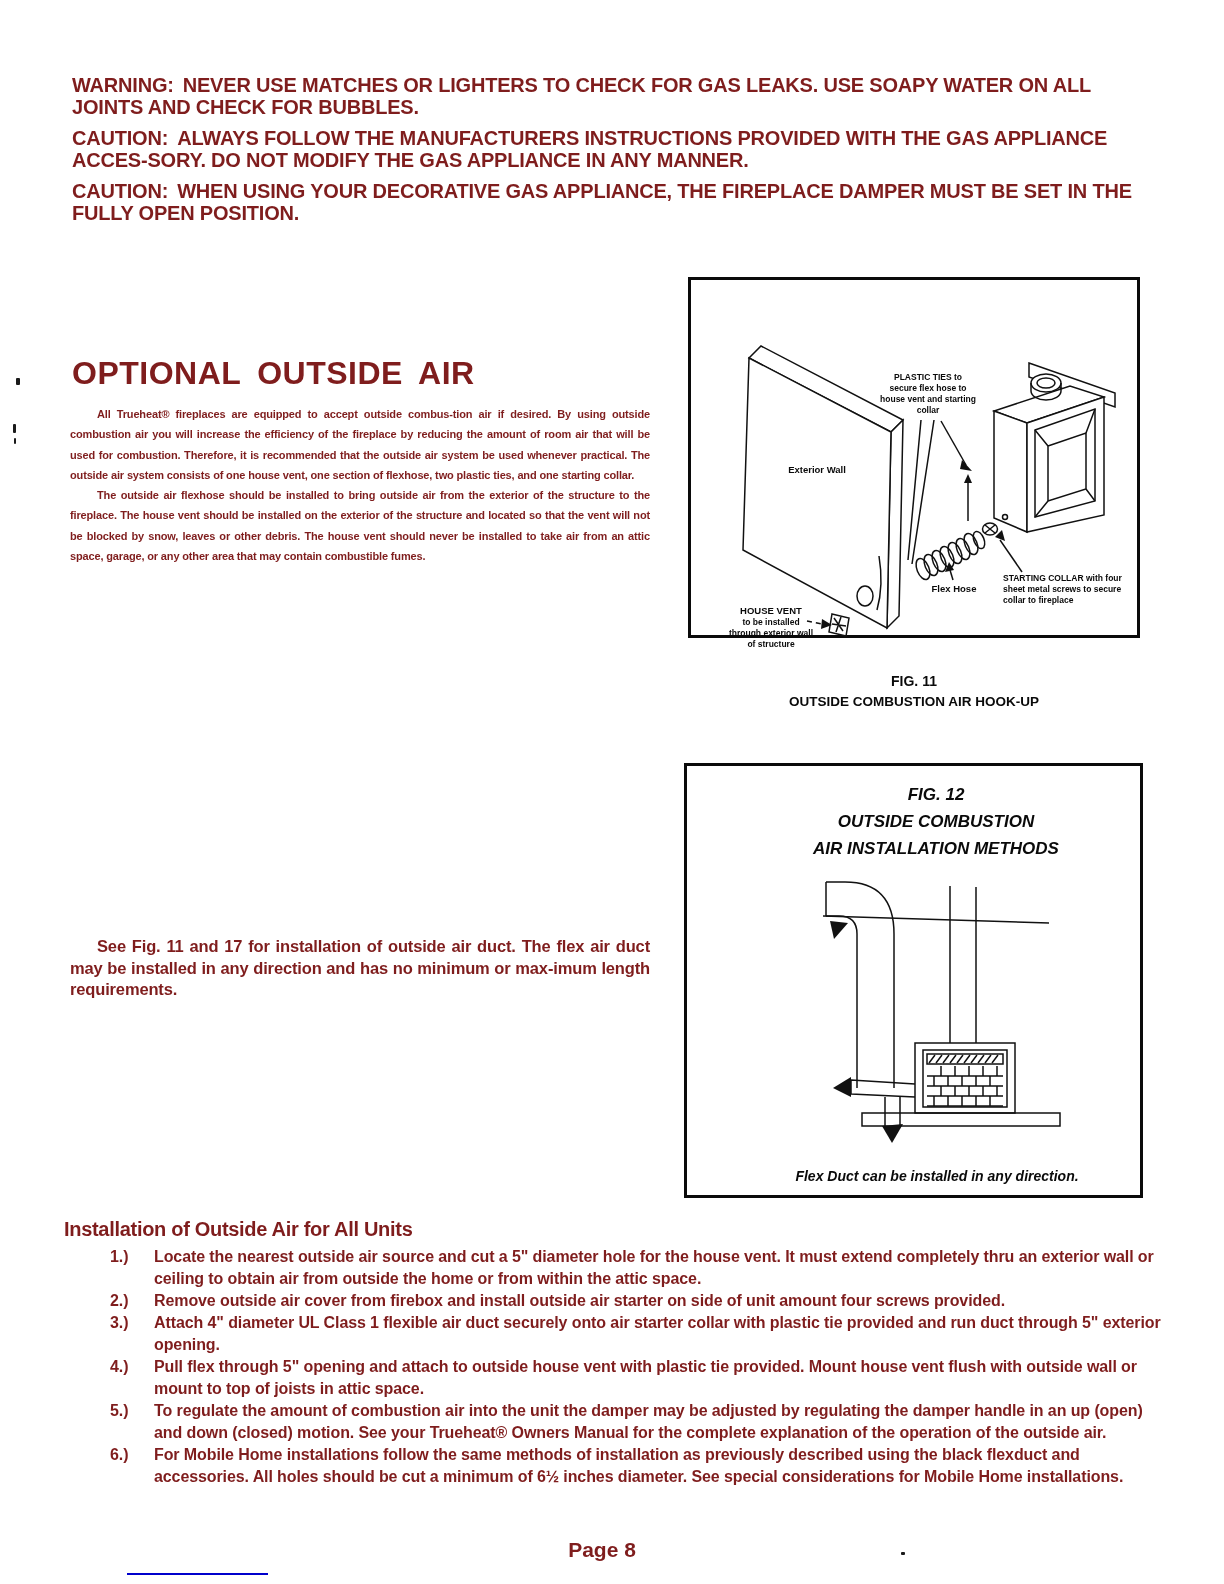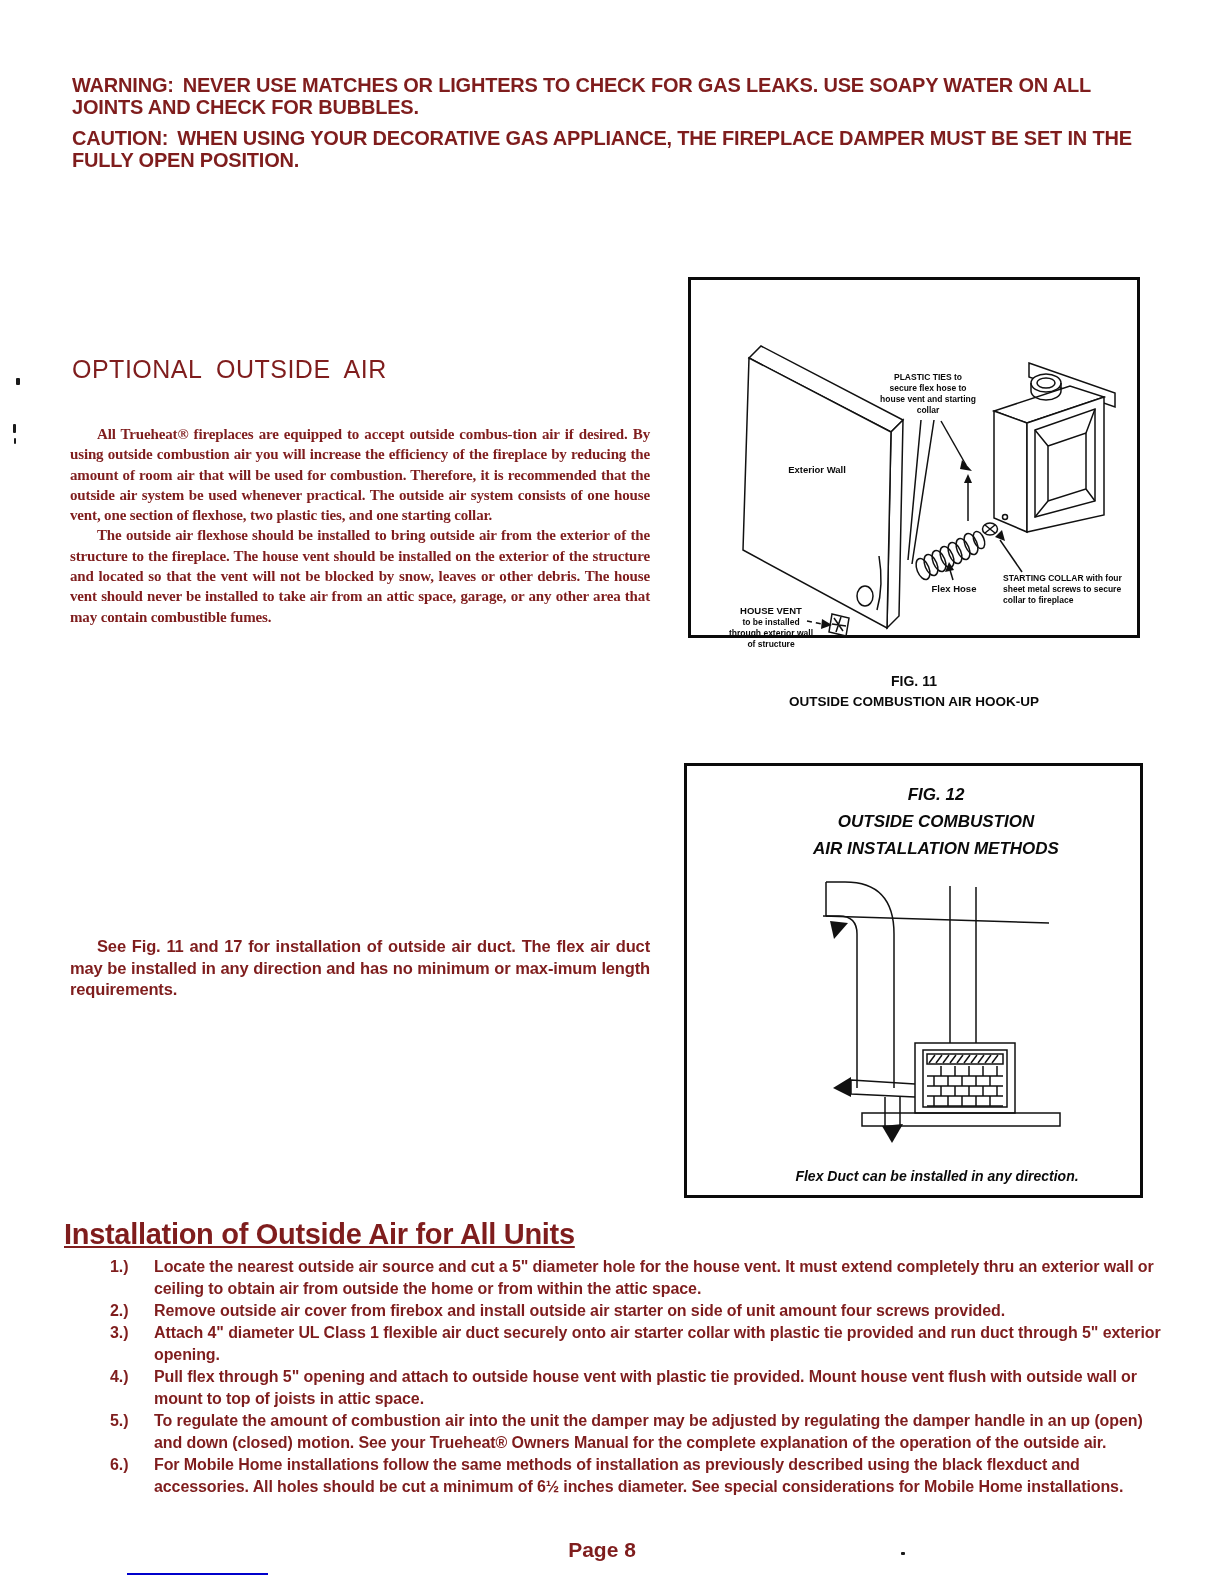--- a/index.html
+++ b/index.html
@@ -8,56 +8,57 @@
     position:relative; width:1224px; height:1584px; margin:0 auto;
     background:#ffffff; color:#7f1d1d;
     font-family:"Liberation Sans", sans-serif; overflow:hidden;
   }
   
   .notices { position:absolute; left:72px; top:74px; width:1094px;
     font-weight:700; font-size:20px; line-height:22px; letter-spacing:-0.2px; }
   .notice { margin-bottom:9px; }
   .notice .nlabel { margin-right:9px; }
   
-  .oa-heading { position:absolute; left:72px; top:355px; font-size:25px;
-    font-weight:400; letter-spacing:0.5px; word-spacing:7px; }
-  .colL { position:absolute; left:70px; top:424px; width:580px;
-    font-size:15px; font-weight:700; line-height:20.3px;
-    text-align:justify; letter-spacing:-0.15px;font-family:Liberation Serif, serif; }
+  .oa-heading { position:absolute; left:72px; top:355px; font-size:32px;
+    font-weight:700; letter-spacing:0.5px; word-spacing:7px; }
+  .colL { position:absolute; left:70px; top:404px; width:580px;
+    font-size:11px; font-weight:700; line-height:20.3px;
+    text-align:justify; letter-spacing:-0.15px; }
   .colL p { text-indent:27px; }
   .seefig { position:absolute; left:70px; top:936px; width:580px;
     font-size:16.5px; font-weight:700; line-height:21.5px;
     text-align:justify; letter-spacing:-0.15px; text-indent:27px; }
   
   .figbox { position:absolute; border:3px solid #0a0a0a; background:#fff; }
   .fig11 { left:688px; top:277px; width:452px; height:361px; }
   .fig12 { left:684px; top:763px; width:459px; height:435px;font-style:italic; }
   svg { display:block; }
   svg text { font-family:"Liberation Sans", sans-serif; font-weight:700; fill:#0a0a0a; }
   .ln { stroke:#111; fill:none; stroke-width:1.5; }
   .lnw { stroke:#111; fill:#fff; stroke-width:1.5; }
   .arr { fill:#111; stroke:none; }
   
   .install { position:absolute; left:64px; top:1218px; width:1102px; font-weight:700; }
-  .install h2 { font-size:29px; letter-spacing:-0.3px; margin-bottom:5px;text-decoration:underline; }
+  .install h2 { font-size:20px; letter-spacing:-0.3px; margin-bottom:5px; }
   .li { display:flex; font-size:16px; line-height:22px; letter-spacing:-0.1px; }
   .li .num { flex:0 0 44px; margin-left:46px; }
   .li .txt { flex:1; }
   .pagenum { position:absolute; left:0; top:1538px; width:1224px; text-align:center;
     font-size:21px; font-weight:700; transform:translateX(-10px); }
   .blue-line { position:absolute; left:127px; top:1573px; width:141px; height:2px; background:#0000cc; }
   .speck { position:absolute; background:#1a1a1a; border-radius:1px; }
 </style>
 </head>
 <body>
 
 <main class="page">
 
   <section class="notices">
     <p class="notice"><span class="nlabel">WARNING:</span><span>NEVER USE MATCHES OR LIGHTERS TO CHECK FOR GAS LEAKS. USE SOAPY WATER ON ALL JOINTS AND CHECK FOR BUBBLES.</span></p>
+    <p class="notice"><span class="nlabel">CAUTION:</span><span>ALWAYS FOLLOW THE MANUFACTURERS INSTRUCTIONS PROVIDED WITH THE GAS APPLIANCE ACCES-SORY. DO NOT MODIFY THE GAS APPLIANCE IN ANY MANNER.</span></p>
     <p class="notice"><span class="nlabel">CAUTION:</span><span>WHEN USING YOUR DECORATIVE GAS APPLIANCE, THE FIREPLACE DAMPER MUST BE SET IN THE FULLY OPEN POSITION.</span></p>
   </section>
 
   <h1 class="oa-heading">OPTIONAL OUTSIDE AIR</h1>
   <div class="colL">
     <p>All Trueheat® fireplaces are equipped to accept outside combus-tion air if desired. By using outside combustion air you will increase the efficiency of the fireplace by reducing the amount of room air that will be used for combustion. Therefore, it is recommended that the outside air system be used whenever practical. The outside air system consists of one house vent, one section of flexhose, two plastic ties, and one starting collar.</p>
     <p>The outside air flexhose should be installed to bring outside air from the exterior of the structure to the fireplace. The house vent should be installed on the exterior of the structure and located so that the vent will not be blocked by snow, leaves or other debris. The house vent should never be installed to take air from an attic space, garage, or any other area that may contain combustible fumes.</p>
   </div>
   <p class="seefig">See Fig. 11 and 17 for installation of outside air duct. The flex air duct may be installed in any direction and has no minimum or max-imum length requirements.</p>
 

